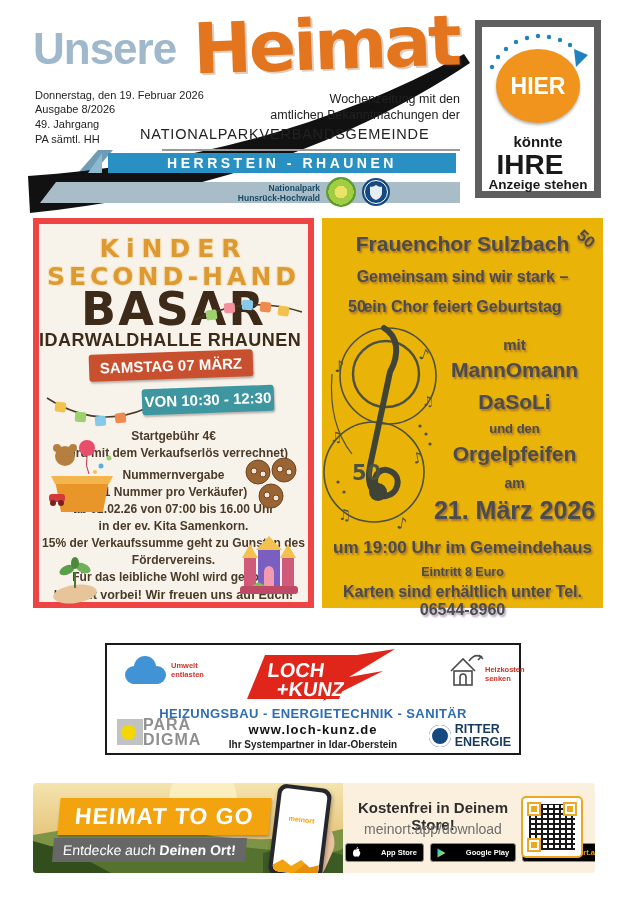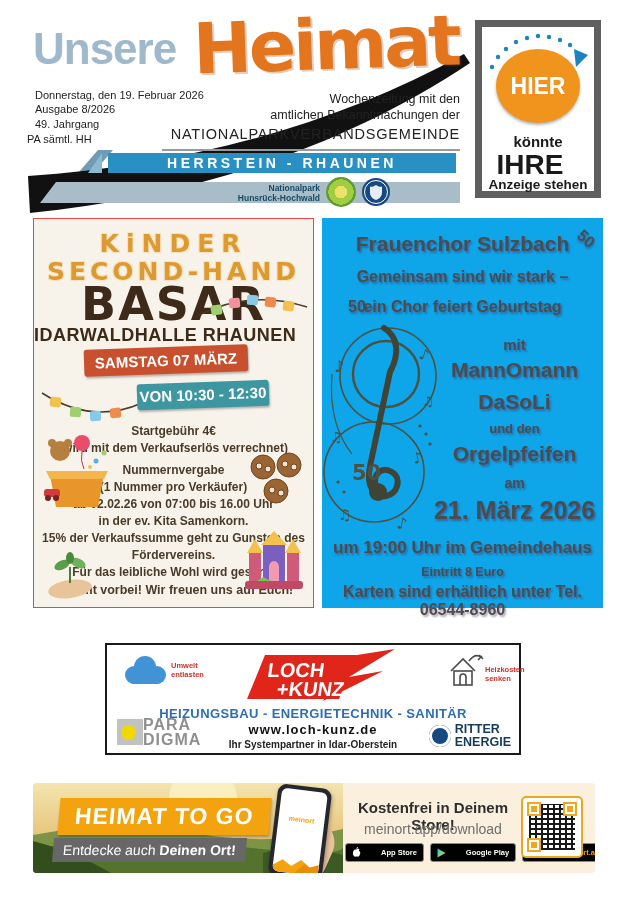--- a/index.html
+++ b/index.html
@@ -3,60 +3,60 @@
 <meta charset="utf-8">
 <style>
   html,body{margin:0;padding:0;background:#fff;}
   .page{position:relative;width:625px;height:897px;background:#ffffff;font-family:"Liberation Sans",sans-serif;overflow:hidden;}
   .abs{position:absolute;}
 
   
   .masthead-unsere{left:33px;top:24px;font-size:44px;font-weight:bold;color:#9fb8cb;letter-spacing:-1px;}
   .masthead-heimat{left:193px;top:4px;font-size:70px;font-weight:bold;color:#e2751e;letter-spacing:-3px;transform:rotate(-2deg);text-shadow:2px 2px 0 rgba(120,60,0,0.25);font-family:"DejaVu Sans",sans-serif;}
   .issue-info{left:35px;top:88px;font-size:11px;color:#222;line-height:1.3;}
-  .pa-note{left:27px;top:133px;font-size:11px;color:#222;}
+  .pa-note{left:35px;top:133px;font-size:11px;color:#222;}
   .subtitle{left:160px;top:92px;width:300px;text-align:right;font-size:12.5px;color:#222;line-height:1.25;}
-  .municipality{left:140px;top:126px;width:320px;text-align:right;font-size:14.5px;color:#222;letter-spacing:0.8px;}
+  .municipality{left:140px;top:126px;width:320px;font-size:14.5px;color:#222;letter-spacing:0.8px;}
   .munic-underline{left:162px;top:149px;width:298px;height:2px;background:#9a9a9a;}
   .region-bar{left:108px;top:153px;width:348px;height:20px;background:#2890c2;color:#fff;font-weight:bold;font-size:14px;letter-spacing:3.5px;text-align:center;line-height:20px;}
   .region-wedge{left:88px;top:153px;width:0;height:0;border-bottom:20px solid #8cb8d0;border-left:14px solid transparent;}
   .park-bar{left:40px;top:182px;width:420px;height:21px;background:#a9bdc9;clip-path:polygon(16px 0,100% 0,100% 100%,0 100%);}
   .park-label{left:180px;top:183px;width:140px;text-align:right;font-size:8.5px;font-weight:bold;color:#174a63;line-height:1.2;}
   .logo-green{left:326px;top:177px;width:30px;height:30px;border-radius:50%;background:radial-gradient(circle,#e9e467 0 30%,#a2cc42 30% 60%,#5d9e33 60% 88%,#47859e 88% 100%);}
   .logo-crest{left:361px;top:177px;width:30px;height:30px;}
 
   
   .hier-box{left:475px;top:20px;width:126px;height:178px;border:7px solid #5f5f5f;background:#fff;box-sizing:border-box;}
   .hier-arc{left:0;top:2px;width:112px;height:60px;}
   .hier-ellipse{left:14px;top:22px;width:84px;height:74px;border-radius:50%;background:#f0941e;box-shadow:0 2px 3px rgba(0,0,0,0.3);}
   .hier-word{left:14px;top:46px;width:84px;text-align:center;font-size:23px;font-weight:bold;color:#fff;}
   .hier-line1{left:0;top:106px;width:112px;text-align:center;font-size:15px;font-weight:bold;color:#1a1a1a;}
   .hier-line2{left:0;top:122px;width:96px;text-align:center;font-size:28px;font-weight:bold;color:#1a1a1a;}
   .hier-line3{left:0;top:150px;width:112px;text-align:center;font-size:13.5px;font-weight:bold;color:#1a1a1a;}
 
   
-  .basar{left:33px;top:218px;width:281px;height:390px;background:#f8f3ea;border:1px solid #ef4444;box-sizing:border-box;}
+  .basar{left:33px;top:218px;width:281px;height:390px;background:#f8f3ea;border:6px solid #ef4444;box-sizing:border-box;}
   .b-title1{left:0;top:10px;width:100%;text-align:center;font-size:25px;font-weight:bold;letter-spacing:7px;color:#de9a32;text-shadow:-1px -1px 0 #f6e4c0,1px -1px 0 #f6e4c0,-1px 1px 0 #f6e4c0,1px 1px 0 #f6e4c0;font-family:"DejaVu Sans",sans-serif;}
   .b-title2{left:0;top:38px;width:100%;text-align:center;font-size:25px;font-weight:bold;letter-spacing:4px;color:#de9a32;text-shadow:-1px -1px 0 #f6e4c0,1px -1px 0 #f6e4c0,-1px 1px 0 #f6e4c0,1px 1px 0 #f6e4c0;font-family:"DejaVu Sans",sans-serif;}
   .b-title3{left:0;top:58px;width:100%;text-align:center;font-size:46px;font-weight:bold;letter-spacing:2px;color:#3d2a18;font-family:"DejaVu Sans",sans-serif;}
   .b-venue{left:0;top:106px;width:100%;text-align:left;font-size:18px;font-weight:bold;color:#3d2a18;letter-spacing:0.5px;}
   .b-datebadge{left:50px;top:128px;width:164px;height:27px;background:#c8502e;border-radius:3px;transform:rotate(-2deg);color:#fff;font-weight:bold;font-size:15px;text-align:center;line-height:27px;box-shadow:1px 2px 2px rgba(0,0,0,0.25);}
   .b-timebadge{left:103px;top:163px;width:132px;height:26px;background:#3e96a1;border-radius:3px;transform:rotate(-2deg);color:#fff;font-weight:bold;font-size:15px;text-align:center;line-height:26px;box-shadow:1px 2px 2px rgba(0,0,0,0.25);}
   .b-fee{left:0;top:204px;width:100%;text-align:center;font-size:12px;color:#4a3a28;line-height:1.4;font-weight:bold;}
   .b-info{left:0;top:243px;width:100%;text-align:center;font-size:12px;color:#4a3a28;line-height:1.42;font-weight:bold;}
   .b-closing{left:0;top:364px;width:100%;text-align:center;font-size:12.5px;color:#4a3a28;font-weight:bold;}
   .b-line-r{right:4px;top:66px;width:112px;height:52px;}
   .b-line-l{left:6px;top:164px;width:104px;height:58px;}
   .b-toybox{left:4px;top:212px;width:82px;height:82px;}
   .b-pretzel{right:4px;top:232px;width:64px;height:58px;}
   .b-castle{right:6px;top:308px;width:66px;height:64px;}
   .b-hand{left:6px;top:330px;width:58px;height:52px;}
 
   
-  .choir{left:322px;top:218px;width:281px;height:390px;background:#0ea5e9;box-sizing:border-box;color:#4b4b50;}
+  .choir{left:322px;top:218px;width:281px;height:390px;background:#eab308;box-sizing:border-box;color:#4b4b50;}
   .choir .sh{text-shadow:1.5px 1.5px 2px rgba(80,40,80,0.45);}
   .c-title{left:0;top:14px;width:100%;text-align:center;font-size:21px;font-weight:bold;}
   .c-50-tr{right:8px;top:12px;font-size:16px;font-weight:bold;transform:rotate(42deg);}
   .c-sub1{left:0;top:50px;width:100%;text-align:center;font-size:16px;font-weight:bold;}
   .c-50-l{left:26px;top:80px;font-size:16px;font-weight:bold;}
   .c-sub2{left:0;top:80px;width:100%;text-align:center;font-size:16px;font-weight:bold;}
   .c-clef{left:0px;top:96px;width:130px;height:240px;}
   .c-mit{left:110px;top:118px;width:165px;text-align:center;font-size:15px;font-weight:bold;}
   .c-guest1{left:110px;top:140px;width:165px;text-align:center;font-size:21px;font-weight:bold;}
   .c-guest2{left:110px;top:172px;width:165px;text-align:center;font-size:21px;font-weight:bold;}

